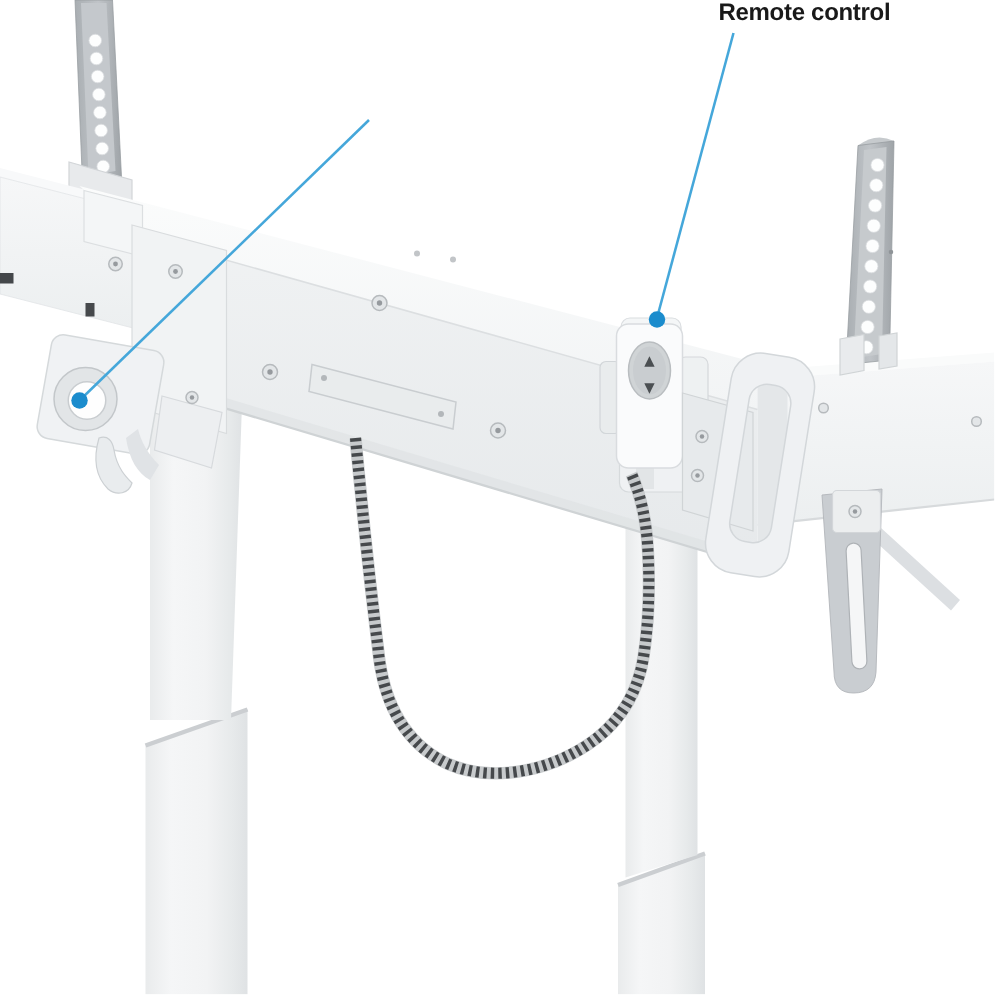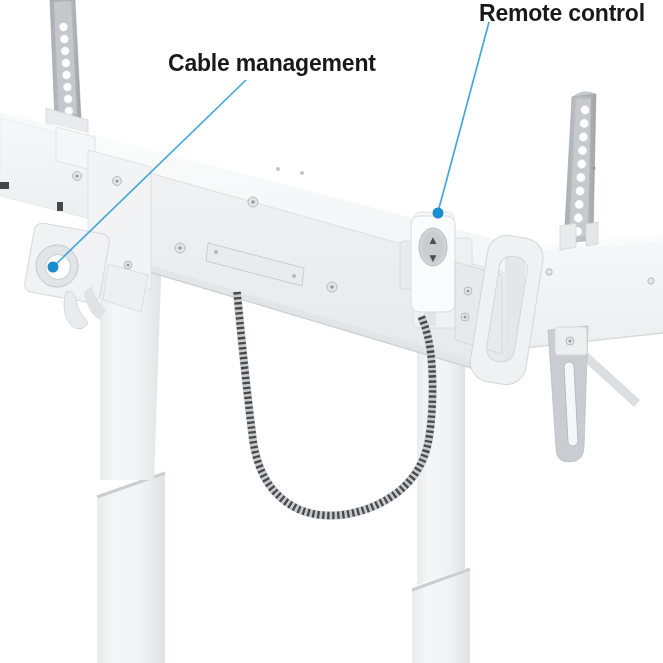--- a/index.html
+++ b/index.html
@@ -2,21 +2,21 @@
 <html style="--bg: #ffffff; --leader: #45a7da; --dot: #1b8ccd; --label: #191919;"><head>
 <meta charset="utf-8">
 <style>
   :root{
     --bg:#ffffff; --leader:#45a7da; --dot:#1b8ccd; --label:#191919;
   }
   html,body{margin:0;padding:0;background:var(--bg);}
   .stage{position:relative;width:663px;height:663px;background:var(--bg);overflow:hidden;
          font-family:"Liberation Sans", sans-serif;}
   .stage svg{position:absolute;left:0;top:0;}
-  .callout{position:absolute;font-weight:bold;font-size:23px;letter-spacing:-0.2px;
+  .callout{position:absolute;font-weight:bold;font-size:16px;letter-spacing:-0.2px;
            color:var(--label);white-space:nowrap;}
   .leader{stroke:var(--leader);stroke-width:1.7;}
   .marker{fill:var(--dot);}
   .screw{fill:#e3e6e8;stroke:#b6babd;stroke-width:1;}
   .screwdot{fill:#969a9e;}
   .hole{fill:#fdfefe;stroke:#d9dcdf;stroke-width:0.5;}
   .tri{font-family:"DejaVu Sans", sans-serif;font-size:9px;fill:#4b4f52;}
 </style>
 </head>
 <body>
@@ -199,16 +199,15 @@
     <path d="M237,292 C242,345 247,392 252,432 C255,465 267,494 298,509 C330,523 371,513 398,492 C417,477 426,457 429,438 C433,412 433,386 432,368 C431,346 427,330 421,316" fill="none" stroke="#c7cacc" stroke-width="8.2"></path>
     <path d="M237,292 C242,345 247,392 252,432 C255,465 267,494 298,509 C330,523 371,513 398,492 C417,477 426,457 429,438 C433,412 433,386 432,368 C431,346 427,330 421,316" fill="none" stroke="#46494c" stroke-width="7.4" stroke-dasharray="2.3 2.7"></path>
   </g>
 
   <line class="leader" x1="246" y1="80" x2="53" y2="267"></line>
   <line class="leader" x1="489" y1="22" x2="438" y2="212"></line>
   <circle class="marker" cx="53" cy="267" r="5.5"></circle>
   <circle class="marker" cx="438" cy="213" r="5.5"></circle>
 </svg>
 
-<div class="callout" style="left:168px;top:50px;">Cable management</div>
 <div class="callout" style="left:479px;top:0px;">Remote control</div>
 
 </div>
 
 </body></html>

